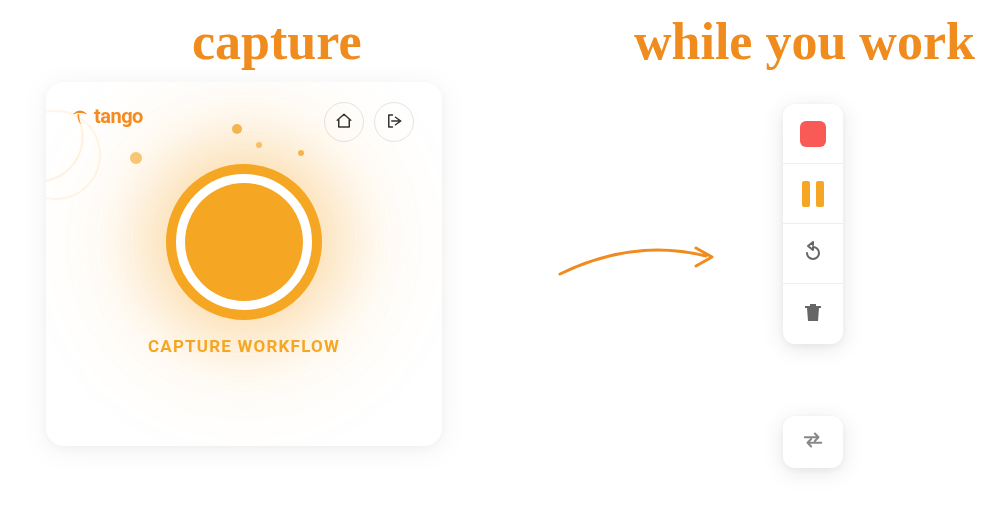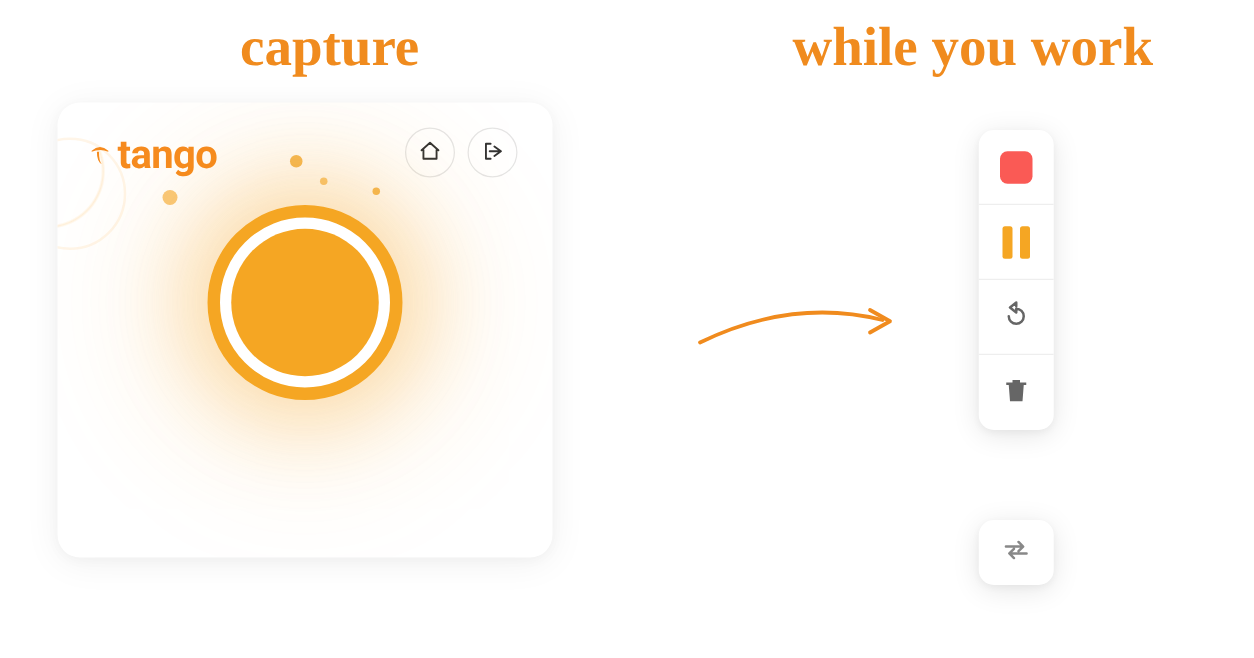--- a/index.html
+++ b/index.html
@@ -8,21 +8,21 @@
       height: 526px;
       background: #ffffff;
       font-family: -apple-system, BlinkMacSystemFont, 'Segoe UI', Roboto, sans-serif;
       position: relative;
       overflow: hidden;
     }
 
     .heading {
       position: absolute;
       font-family: 'Comic Sans MS', 'Segoe Script', cursive;
-      font-size: 44px;
+      font-size: 52px;
       font-weight: 600;
       color: #f08b1e;
     }
     .heading-left { top: 12px; left: 192px; }
     .heading-right { top: 12px; left: 634px; }
 
     .capture-card {
       position: absolute;
       top: 82px;
       left: 46px;
@@ -38,21 +38,21 @@
     .bg-dot-1 { top: 28px; left: -35px; width: 90px; height: 90px; border: 2px solid #ffe1b5; opacity: 0.5; background: radial-gradient(circle at 30% 30%, transparent 48%, #ffe1b5 50%, transparent 52%); border: none; }
     .bg-dot-1::before { content: ''; position: absolute; inset: 0; border-radius: 50%; border: 2px solid #ffecd1; }
     .bg-dot-2 { top: 70px; left: 84px; width: 12px; height: 12px; background: #f9c97a; }
     .bg-dot-3 { top: 42px; left: 186px; width: 10px; height: 10px; background: #f5b956; }
     .bg-dot-4 { top: 60px; left: 210px; width: 6px; height: 6px; background: #f8c877; }
     .bg-dot-5 { top: 68px; left: 252px; width: 6px; height: 6px; background: #f5b956; }
 
     .logo-wrap { position: absolute; top: 22px; left: 24px; display: flex; align-items: center; gap: 4px; }
     .logo-icon { width: 20px; height: 20px; position: relative; }
     .logo-icon svg { width: 100%; height: 100%; display: block; }
-    .logo-text { font-size: 32px; font-weight: 700; color: #f68b1f; letter-spacing: -0.5px; }
+    .logo-text { font-size: 20px; font-weight: 700; color: #f68b1f; letter-spacing: -0.5px; }
 
     .top-icon-btn {
       position: absolute;
       top: 20px;
       width: 40px;
       height: 40px;
       border-radius: 50%;
       border: 1px solid #e5e5e5;
       background: #ffffff;
       display: flex;
@@ -186,20 +186,21 @@
       <svg viewBox="0 0 24 24">
           <path d="M10 4 H5 V20 H10 M14 7 L21 12 L14 17 M21 12 H9" stroke-linecap="round" stroke-linejoin="round"></path>
         </svg>
     </span>
   </button>
 
   <div class="capture-circle">
     <div class="capture-circle-inner"></div>
   </div>
 
+  <div class="capture-label">CAPTURE WORKFLOW</div>
 </div>
 
 <div class="arrow-wrap">
   <svg viewBox="0 0 170 60">
     <path d="M6 46 Q80 10 152 28" stroke="#f08b1e" stroke-width="3" fill="none" stroke-linecap="round"></path>
     <path d="M142 20 L158 29 L142 38" stroke="#f08b1e" stroke-width="3" fill="none" stroke-linecap="round" stroke-linejoin="round"></path>
   </svg>
 </div>
 
 <div class="toolbar">

